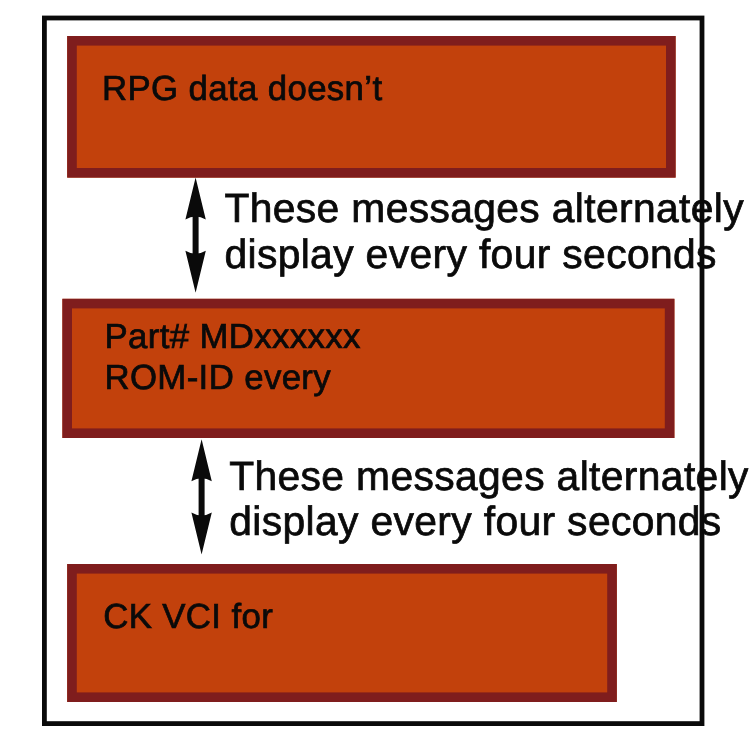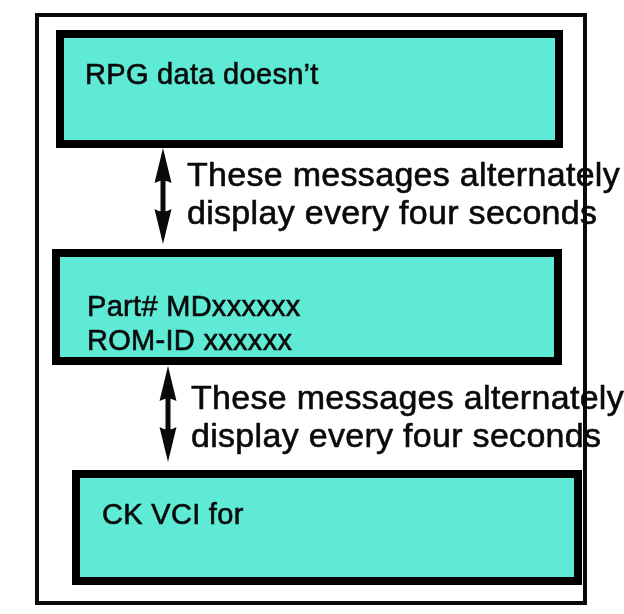--- a/index.html
+++ b/index.html
@@ -23,44 +23,44 @@
   .outer-frame {
     position: absolute;
     left: 35px;
     top: 13px;
     width: 544px;
     height: 584px;
     border: 4px solid #0a0a0a;
   }
   .msg-box {
     position: absolute;
-    border: 8px solid #000000;
-    background: #5eead4;
+    border: 8px solid #7f1d1d;
+    background: #c2410c;
     box-sizing: border-box;
     font-size: 29px;
     line-height: 34px;
   }
   .box1 {
     left: 56px;
     top: 30px;
     width: 507px;
     height: 118px;
     padding: 19px 6px 0 21px;
   }
   .box2 {
     left: 52px;
     top: 249px;
     width: 510px;
     height: 116px;
-    padding: 32px 6px 0 27px;
+    padding: 7px 6px 0 27px;
   }
   .box3 {
-    left: 72px;
+    left: 56px;
     top: 470px;
-    width: 510px;
+    width: 458px;
     height: 115px;
     padding: 19px 6px 0 22px;
   }
   .annotation {
     position: absolute;
     font-size: 34px;
     line-height: 38px;
     white-space: nowrap;
   }
   .ann1 { left: 187px; top: 155px; }
@@ -93,21 +93,21 @@
     </svg>
   </div>
 
   <div class="annotation ann1">
     <div class="txt">These messages alternately</div>
     <div class="txt">display every four seconds</div>
   </div>
 
   <div class="msg-box box2">
     <div class="txt">Part# MDxxxxxx</div>
-    <div class="txt">ROM-ID xxxxxx</div>
+    <div class="txt">ROM-ID every</div>
   </div>
 
   <div class="arrow arrow2">
     <svg width="24" height="96" viewBox="0 0 24 96" xmlns="http://www.w3.org/2000/svg">
       <line x1="12" y1="28" x2="12" y2="68" stroke="#0a0a0a" stroke-width="5"></line>
       <path d="M12 0 L3.5 35 Q12 30 20.5 35 Z" fill="#0a0a0a"></path>
       <path d="M12 96 L3.5 61 Q12 66 20.5 61 Z" fill="#0a0a0a"></path>
     </svg>
   </div>
 

